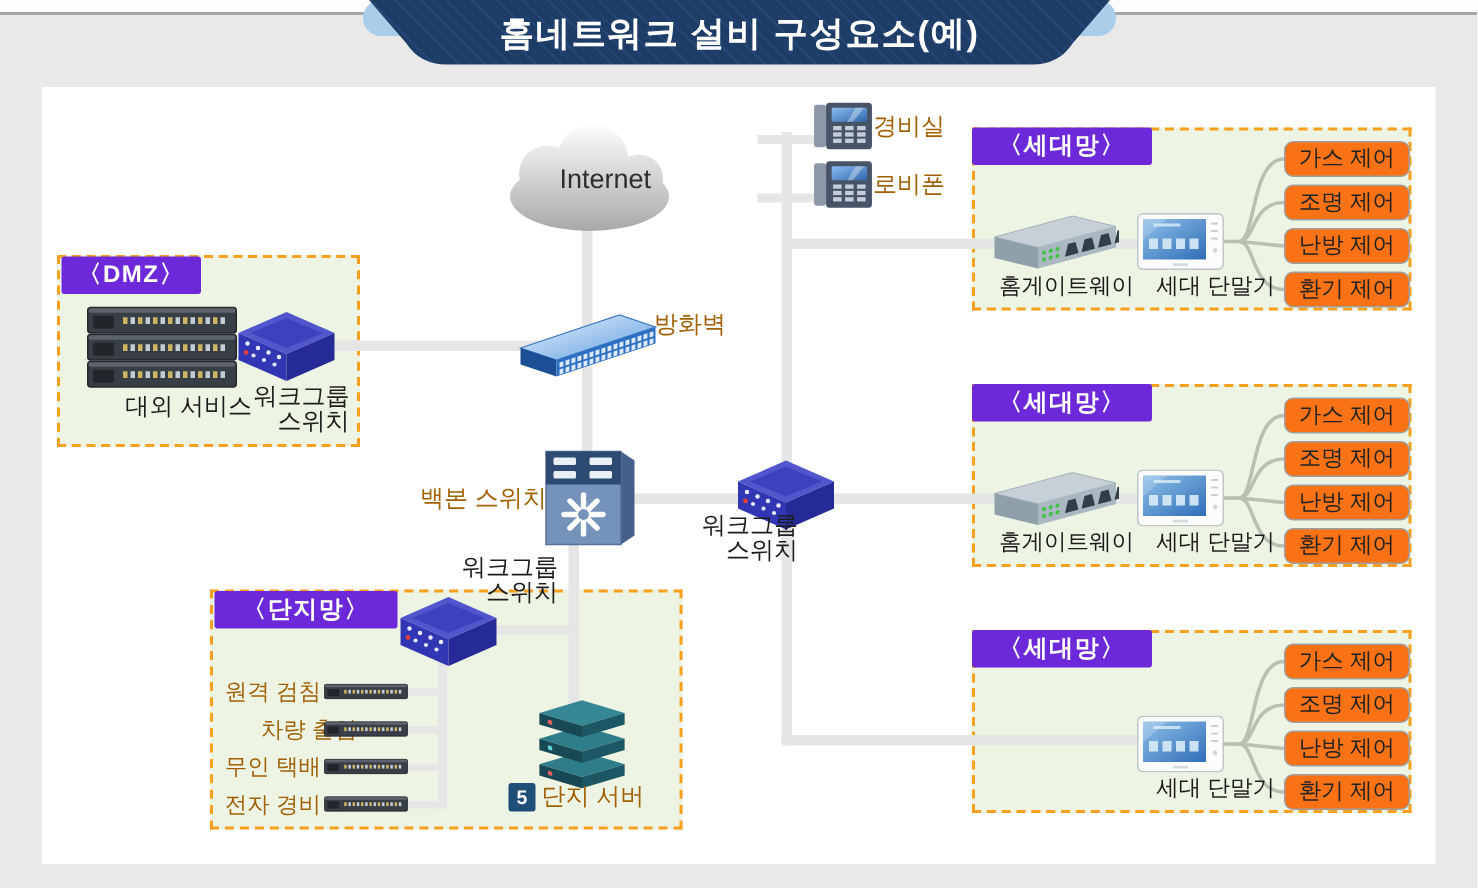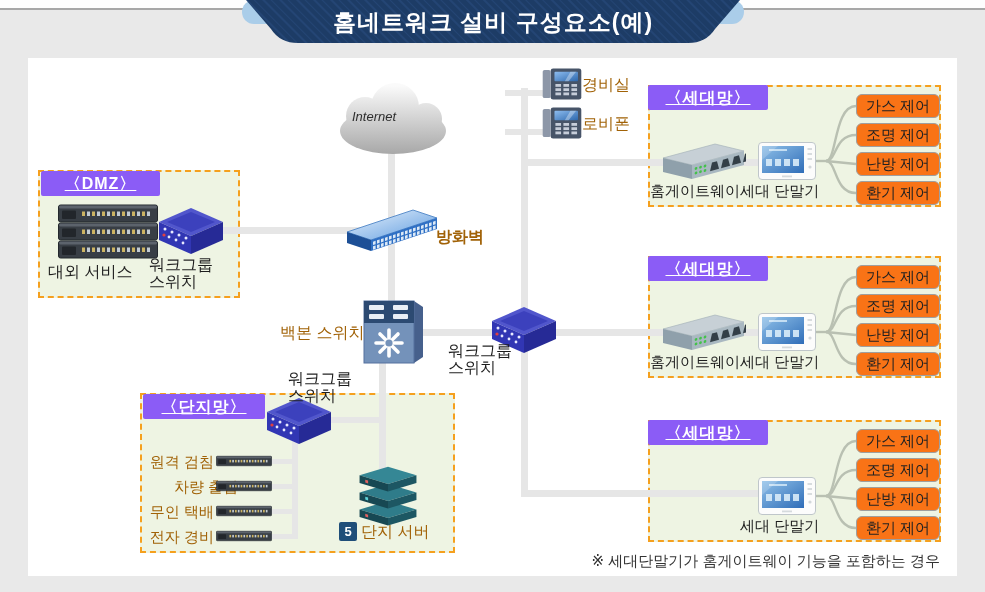--- a/index.html
+++ b/index.html
@@ -4,33 +4,33 @@
 <style>
   html,body{margin:0;padding:0;}
   body{font-family:"Liberation Sans","DejaVu Sans",sans-serif;}
   .stage{position:relative;width:985px;height:592px;background:#e9e9e9;overflow:hidden;}
   .abs{position:absolute;}
   .ln{position:absolute;background:#e6e6e6;}
   .panel{position:absolute;left:28px;top:58px;width:929px;height:518px;background:#ffffff;}
   .topwhite{position:absolute;left:0;top:0;width:985px;height:8px;background:#fdfdfd;}
   .topline{position:absolute;left:0;top:8px;width:985px;height:2px;background:#a6a6a6;}
   .zone{position:absolute;background:#eef4e3;border:2px dashed #f5a01e;box-sizing:border-box;}
-  .hdrbar{position:absolute;background:#8b5cf6;color:#fff;font-weight:bold;font-size:16px;
-          text-align:center;height:25px;line-height:25px;border-radius:2px;letter-spacing:1px;text-decoration:underline;}
+  .hdrbar{position:absolute;background:#6d28d9;color:#fff;font-weight:bold;font-size:16px;
+          text-align:center;height:25px;line-height:25px;border-radius:2px;letter-spacing:1px;}
   .lbl{position:absolute;color:#a16207;font-size:16px;line-height:18px;white-space:nowrap;}
-  .lbl2{position:absolute;color:#1d1d1d;font-size:16px;line-height:17px;text-align:left;white-space:nowrap;}
+  .lbl2{position:absolute;color:#1d1d1d;font-size:16px;line-height:17px;text-align:right;white-space:nowrap;}
   .ctrl{position:absolute;width:84px;height:24px;box-sizing:border-box;background:#f97316;
         border:1.5px solid #9f9f9f;border-radius:6px;text-align:center;font-size:15px;
         line-height:21px;color:#222;}
   .banner-title{position:absolute;left:243px;top:7px;width:500px;text-align:center;color:#ffffff;
         font-size:23px;font-weight:bold;letter-spacing:1px;}
   .badge{position:absolute;background:#1f4e79;color:#fff;font-weight:bold;font-size:13px;
         width:18px;height:19px;text-align:center;line-height:19px;border-radius:2px;}
   .footnote{position:absolute;left:540px;top:552px;width:400px;text-align:right;font-size:15px;color:#333;}
-  .cloud-label{position:absolute;left:352px;top:109px;width:82px;text-align:left;font-size:13px;color:#2e2e2e;font-style:italic;}
+  .cloud-label{position:absolute;left:352px;top:109px;width:82px;text-align:right;font-size:18px;color:#2e2e2e;}
   svg{display:block;}
 </style>
 </head>
 <body>
 
 <div class="stage">
 
   <svg width="0" height="0" style="position:absolute" aria-hidden="true">
     <defs>
       <linearGradient id="fwt" x1="0" y1="0" x2="1" y2="1">
@@ -296,36 +296,36 @@
       <circle cx="38" cy="36" r="19"></circle>
       <circle cx="68" cy="27" r="24"></circle>
       <circle cx="99" cy="39" r="16"></circle>
     </g>
   </svg>
   <div class="cloud-label">Internet</div>
 
   <svg class="abs" style="left:343px;top:205px" width="96" height="50">
       <use href="#sym-firewall"></use>
     </svg>
-  <div class="lbl" style="left:436px;top:228px;font-weight:bold;">방화벽</div>
+  <div class="lbl" style="left:436px;top:208px;">방화벽</div>
 
   <svg class="abs" style="left:362px;top:299px" width="64" height="66">
       <use href="#sym-backbone"></use>
     </svg>
   <div class="lbl" style="left:280px;top:324px;width:78px;text-align:right;">백본 스위치</div>
 
   <svg class="abs" style="left:488px;top:305px" width="72" height="52">
       <use href="#sym-blueswitch"></use>
     </svg>
   <div class="lbl2" style="left:448px;top:342px;width:84px;">
     <div>워크그룹</div>
     <div>스위치</div>
   </div>
 
-  <div class="hdrbar" style="left:41px;top:171px;width:119px;">〈DMZ〉</div>
+  <div class="hdrbar" style="left:41px;top:171px;width:93px;">〈DMZ〉</div>
   <svg class="abs" style="left:58px;top:204px" width="100" height="19">
       <use href="#sym-server"></use>
     </svg>
   <svg class="abs" style="left:58px;top:222px" width="100" height="19">
       <use href="#sym-server"></use>
     </svg>
   <svg class="abs" style="left:58px;top:240px" width="100" height="19">
       <use href="#sym-server"></use>
     </svg>
   <div class="lbl2" style="left:48px;top:263px;width:120px;">대외 서비스</div>
@@ -407,15 +407,14 @@
   <div class="hdrbar" style="left:648px;top:420px;width:120px;">〈세대망〉</div>
   <svg class="abs" style="left:758px;top:477px" width="58" height="38">
       <use href="#sym-wallpad"></use>
     </svg>
   <div class="lbl2" style="left:740px;top:517px;width:110px;font-size:15px;">세대 단말기</div>
   <div class="ctrl" style="left:856px;top:429px;">가스 제어</div>
   <div class="ctrl" style="left:856px;top:458px;">조명 제어</div>
   <div class="ctrl" style="left:856px;top:487px;">난방 제어</div>
   <div class="ctrl" style="left:856px;top:516px;">환기 제어</div>
 
-  <div class="footnote">※ 세대단말기가 홈게이트웨이 기능을 포함하는 경우</div>
 
 </div>
 
 </body></html>

